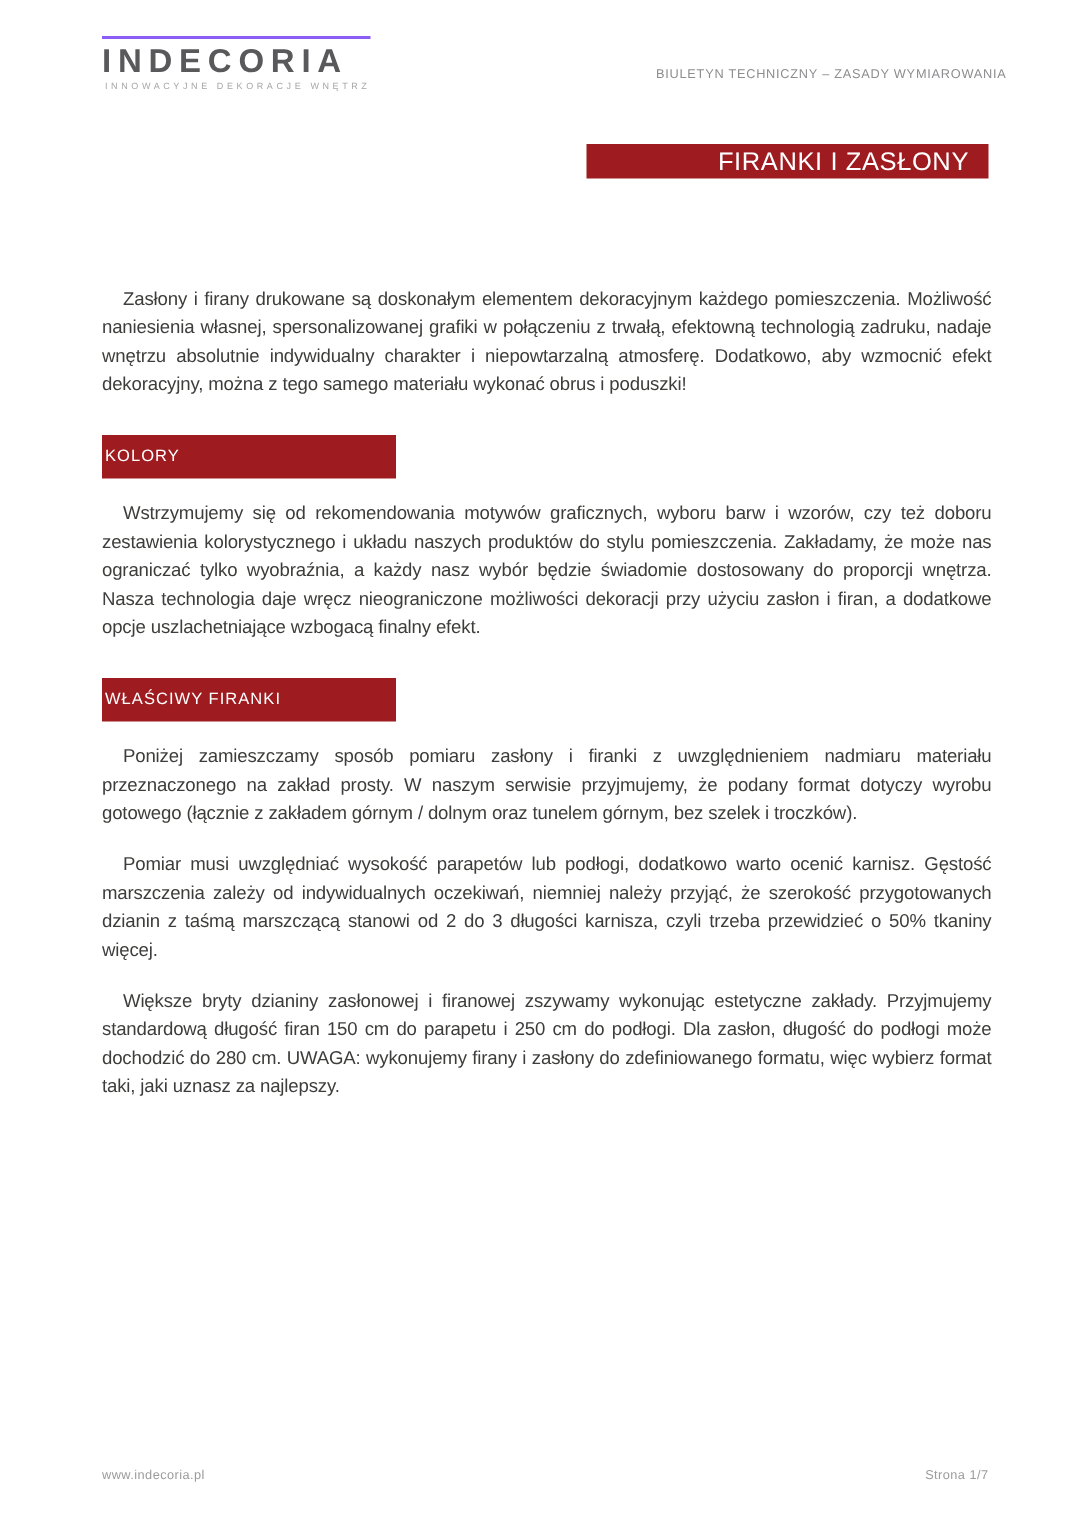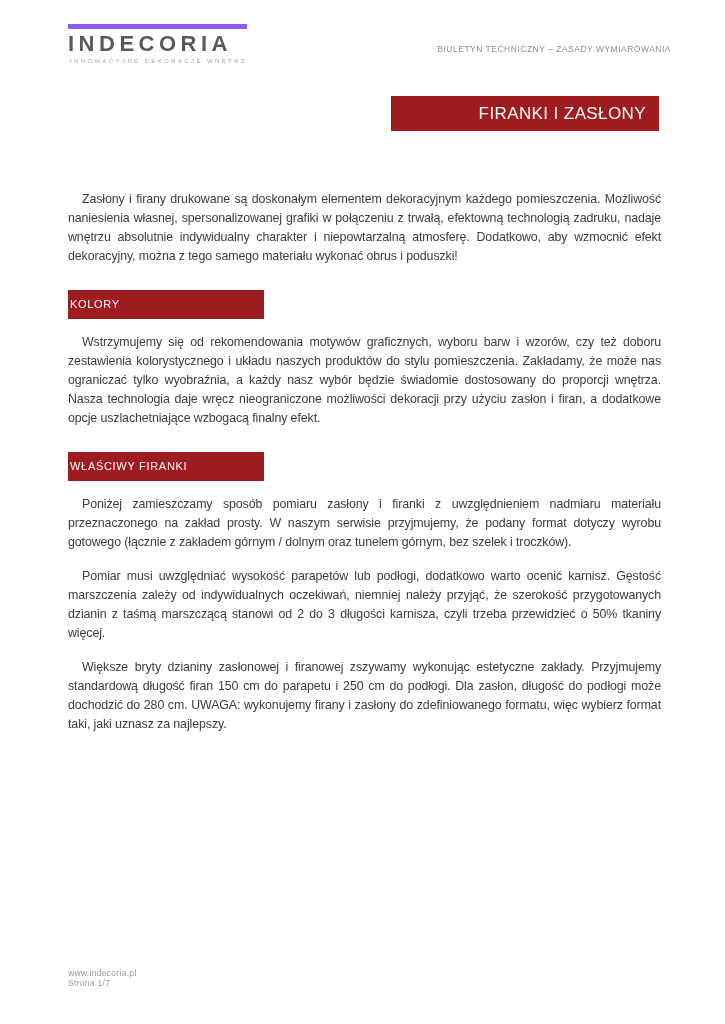--- a/index.html
+++ b/index.html
@@ -7,38 +7,38 @@
   body {
     width: 725px; height: 1024px;
     position: relative; overflow: hidden;
     font-family: "Liberation Sans", sans-serif;
   }
   .page { position: absolute; inset: 0; background: #fff; }
 
   
   .logo {
     position: absolute; left: 68px; top: 24px;
-    border-top: 5px solid #8b5cf6; padding-top: 4px;
+    border-top: 2px solid #8b5cf6; padding-top: 4px;
   }
   .logo-text {
     font-size: 22px; font-weight: 700; letter-spacing: 4.5px;
     color: #59595c; line-height: 1;
   }
   .logo-sub {
     font-size: 6px; letter-spacing: 2.4px; color: #a7a7a9;
     margin-top: 3px; padding-left: 2px; white-space: nowrap;
   }
   .bulletin {
     position: absolute; right: 54px; top: 44px;
     font-size: 8.5px; letter-spacing: 0.5px; color: #8d8d90;
   }
 
   
   .banner {
-    position: absolute; left: 391px; right: 66px; top: 96px; height: 35px;
+    position: absolute; left: 391px; right: 66px; top: 96px; height: 23px;
     background: var(--accent, #9e1c20);
     color: #fff;
     display: flex; align-items: center; justify-content: flex-end;
     padding-right: 13px;
     font-size: 17px; letter-spacing: 0.4px;
   }
 
   
   .content {
     position: absolute; left: 68px; right: 64px; top: 190px;
@@ -56,21 +56,21 @@
     color: #fff;
     font-size: 11px; letter-spacing: 0.7px;
     line-height: 29px; padding-left: 2px;
     margin: 24px 0 14px 0;
   }
 
   
   .footer {
     position: absolute; left: 68px; right: 66px; bottom: 36px;
     display: flex; justify-content: space-between; align-items: baseline;
-    font-size: 8.5px; color: #9b9b9d; letter-spacing: 0.3px; flex-direction: column;
+    font-size: 8.5px; color: #9b9b9d; letter-spacing: 0.3px;
   }
   .footer a { color: #9b9b9d; text-decoration: none; }
 </style>
 </head>
 <body>
 
 <div class="page">
 
   <div class="logo">
     <div class="logo-text">INDECORIA</div>

